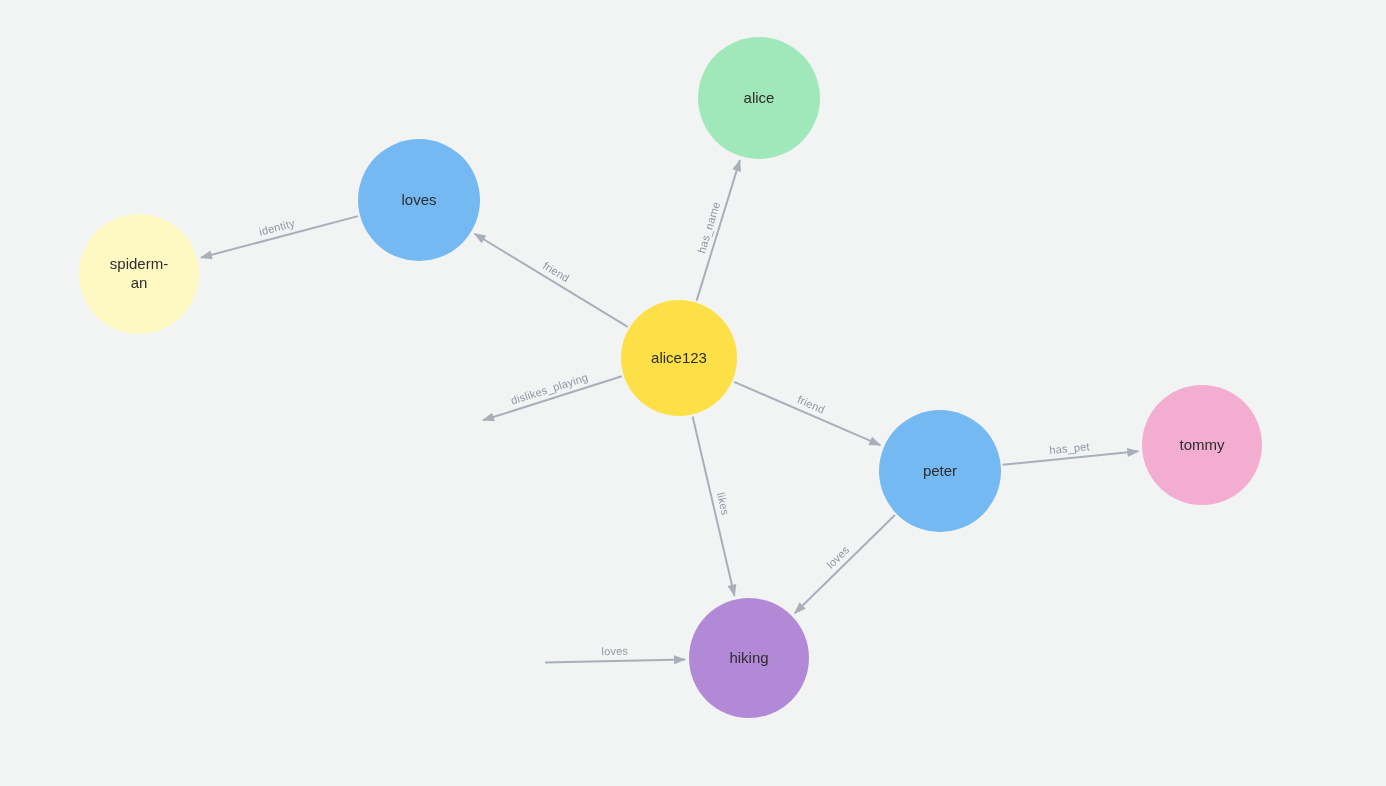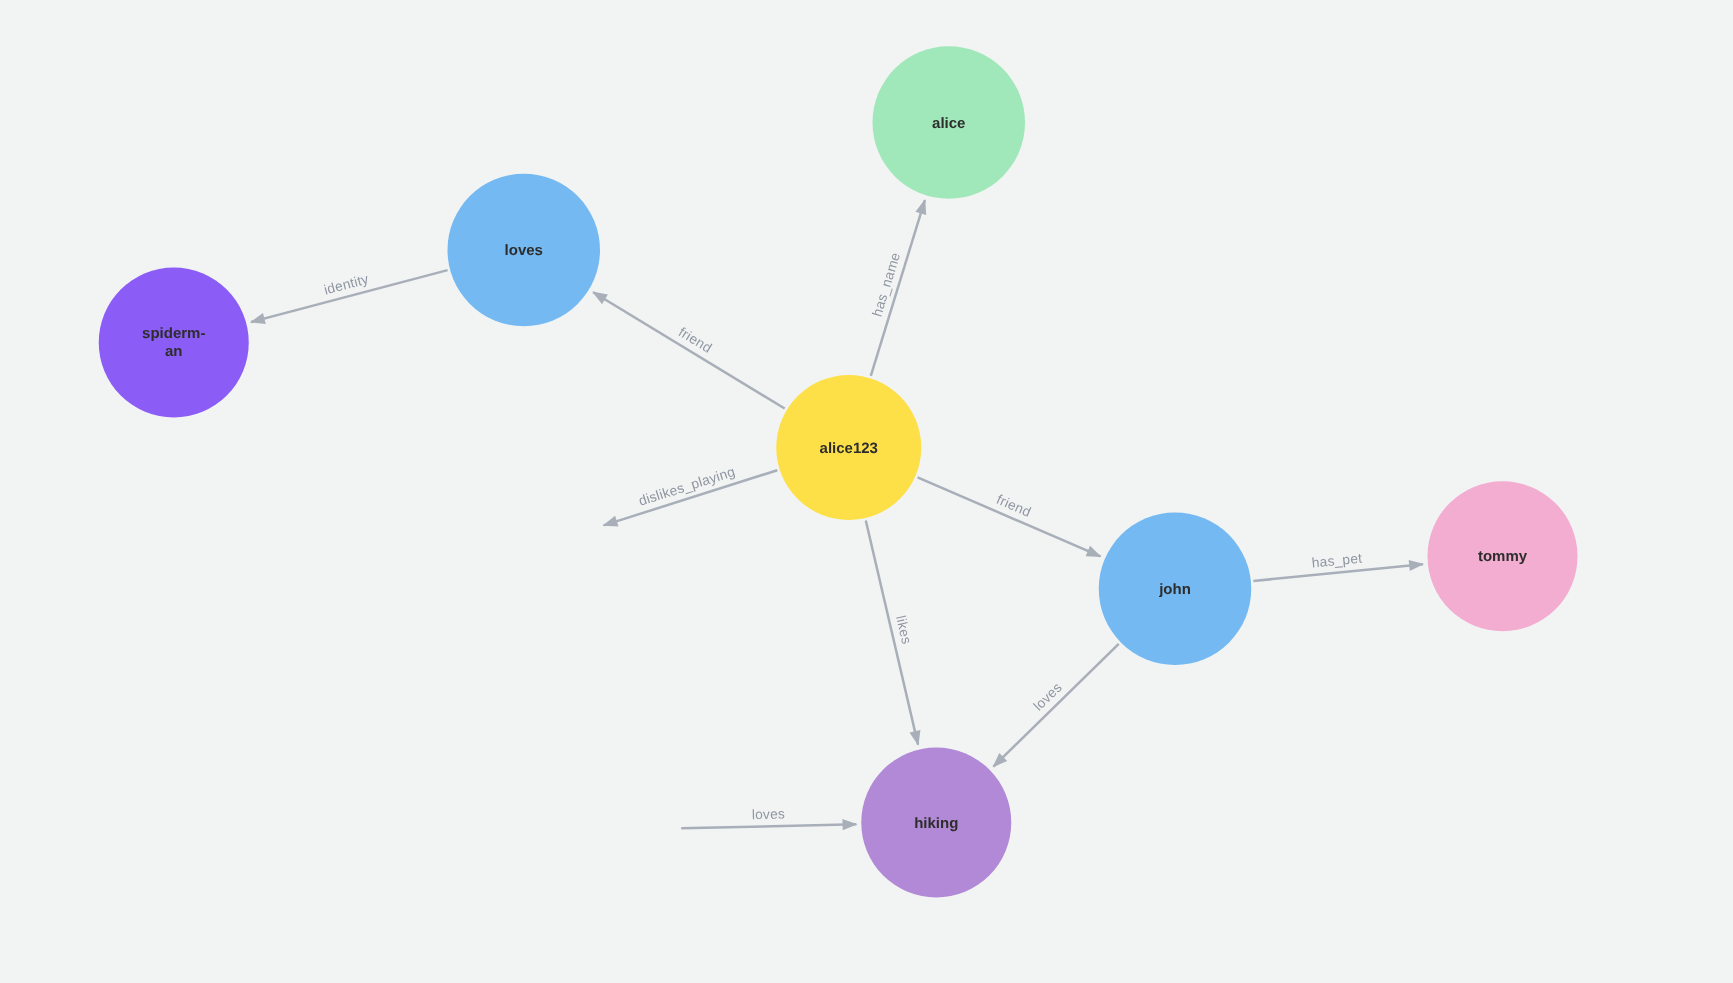--- a/index.html
+++ b/index.html
@@ -47,24 +47,23 @@
     align-items: center;
     justify-content: center;
     cursor: pointer;
     user-select: none;
   }
   .node-label {
     display: block;
     text-align: center;
     white-space: pre-line;
     line-height: 1.25;
-    font-size: 12px;
+    font-size: 15px;
     color: #2d2d2d;
     pointer-events: none;
-    font-weight: bold;
   }
 </style>
 </head>
 <body style="background: rgb(242, 244, 244);">
 
 <div class="canvas" id="graph-canvas" style="background: rgb(242, 244, 244);">
   <svg id="edge-layer" width="1386" height="786">
     <defs>
       <marker id="arrowhead" markerUnits="userSpaceOnUse" markerWidth="14" markerHeight="12" refX="12" refY="6" orient="auto">
         <path id="arrowhead-path" d="M1,1.5 L13,6 L1,10.5 Z" fill="#a9afb9"></path>
@@ -91,29 +90,29 @@
         <text class="edge-label" fill="#8f96a1" text-anchor="middle" transform="translate(615.0002542983525,661.0225506549244) rotate(-1.2921668862499318)" y="-6">loves</text>
       </g>
   </svg>
   <div id="node-layer">
       <div class="node" style="left: 698px; top: 37px; width: 122px; height: 122px; background: rgb(160, 232, 186);">
         <span class="node-label" style="color: rgb(45, 45, 45);">alice</span>
       </div>
       <div class="node" style="left: 358px; top: 139px; width: 122px; height: 122px; background: rgb(116, 185, 241);">
         <span class="node-label" style="color: rgb(45, 45, 45);">loves</span>
       </div>
-      <div class="node" style="left: 79px; top: 214px; width: 120px; height: 120px; background: #8b5cf6;">
+      <div class="node" style="left: 79px; top: 214px; width: 120px; height: 120px; background: #fef9c3;">
         <span class="node-label" style="color: rgb(45, 45, 45);">spiderm-
 an</span>
       </div>
       <div class="node" style="left: 621px; top: 300px; width: 116px; height: 116px; background: #fde047;">
         <span class="node-label" style="color: rgb(45, 45, 45);">alice123</span>
       </div>
       <div class="node" style="left: 879px; top: 410px; width: 122px; height: 122px; background: rgb(116, 185, 241);">
-        <span class="node-label" style="color: rgb(45, 45, 45);">john</span>
+        <span class="node-label" style="color: rgb(45, 45, 45);">peter</span>
       </div>
       <div class="node" style="left: 689px; top: 598px; width: 120px; height: 120px; background: rgb(178, 137, 214);">
         <span class="node-label" style="color: rgb(45, 45, 45);">hiking</span>
       </div>
       <div class="node" style="left: 1142px; top: 385px; width: 120px; height: 120px; background: rgb(242, 173, 208);">
         <span class="node-label" style="color: rgb(45, 45, 45);">tommy</span>
       </div>
     </div>
 </div>
 

